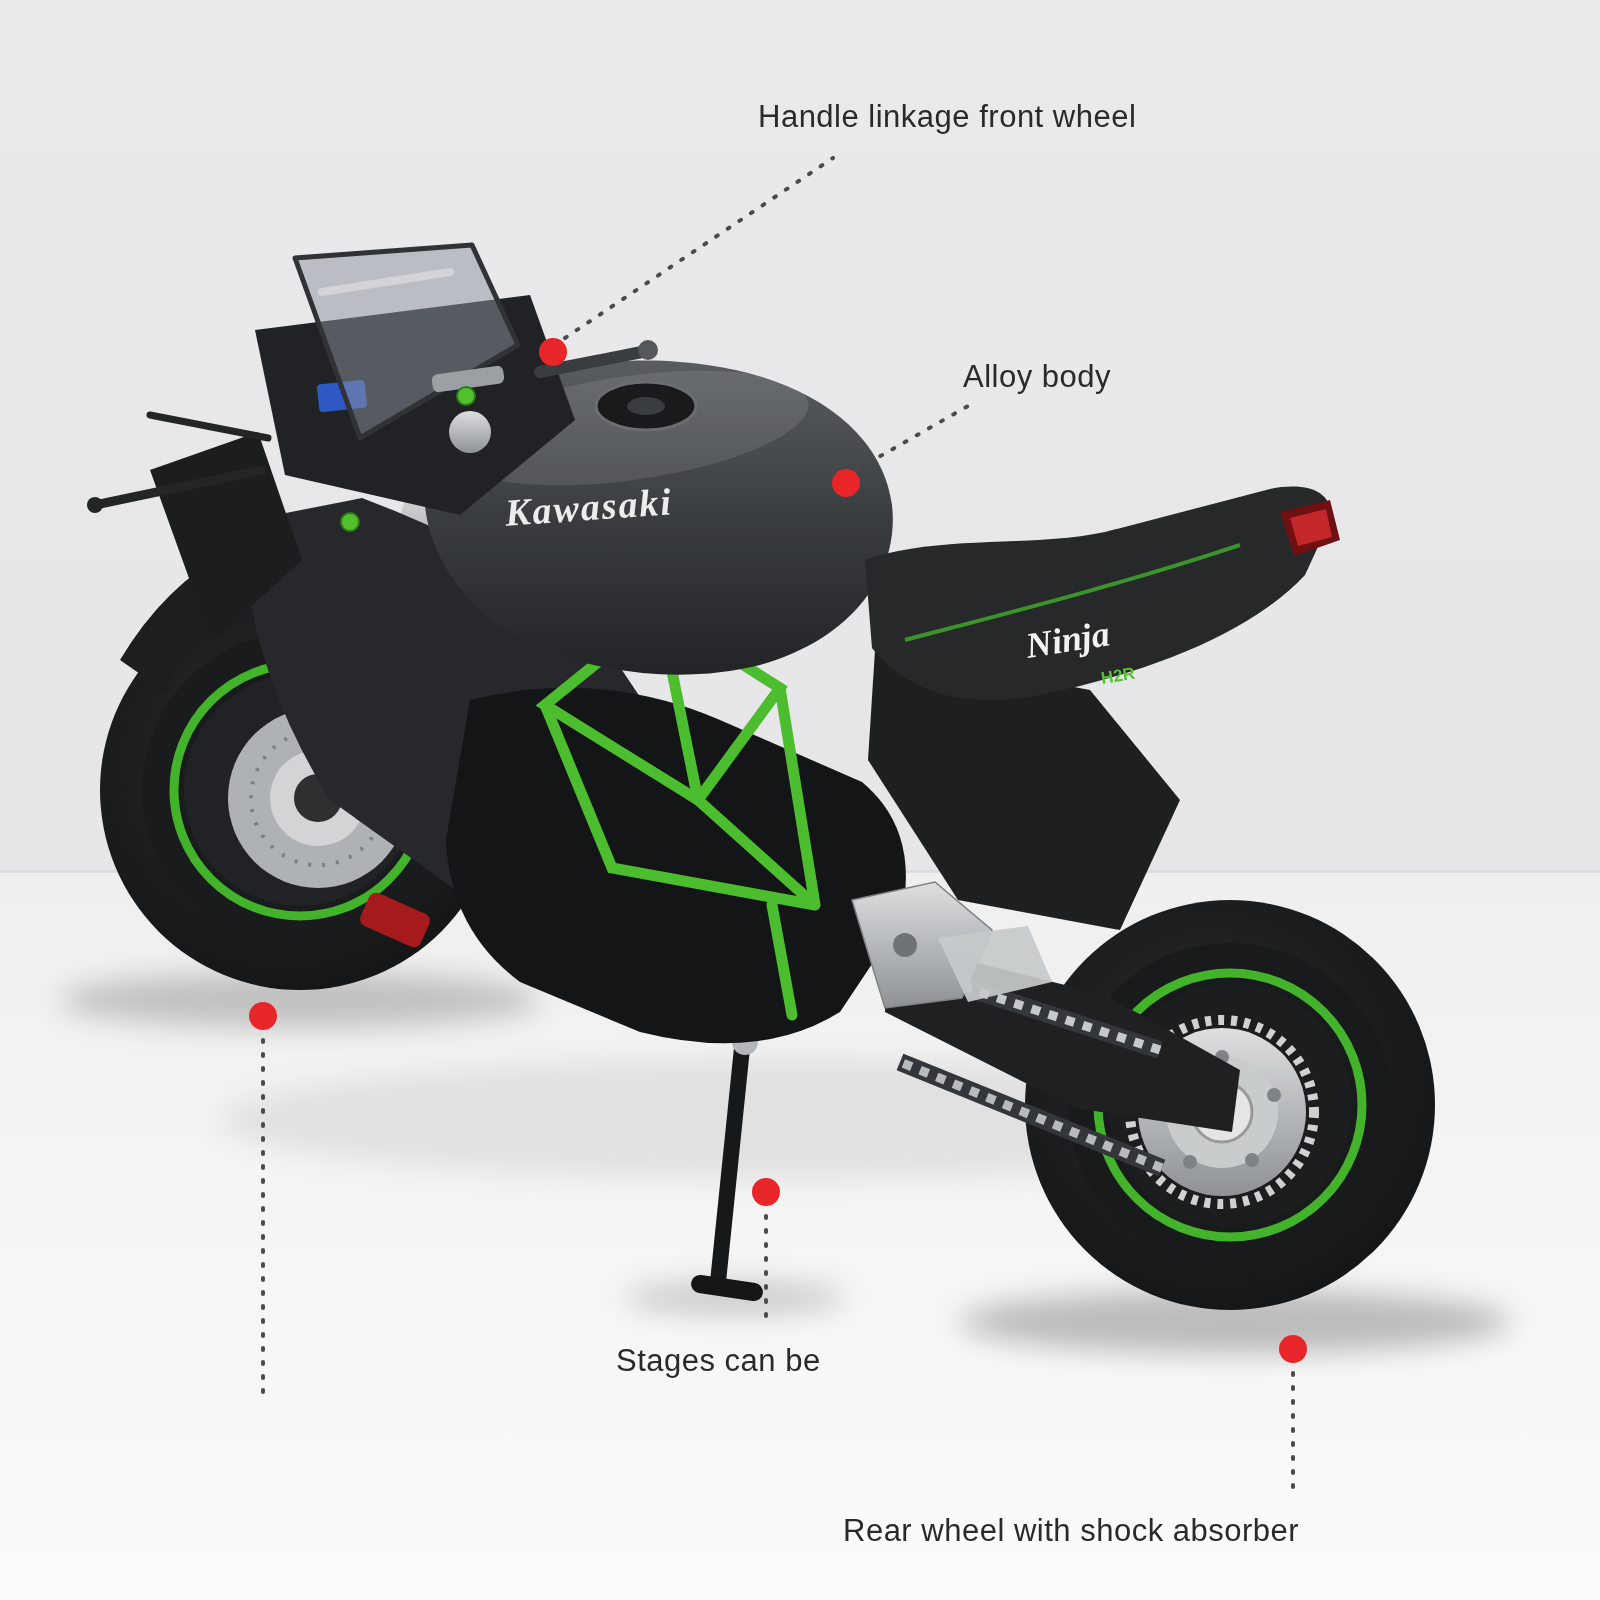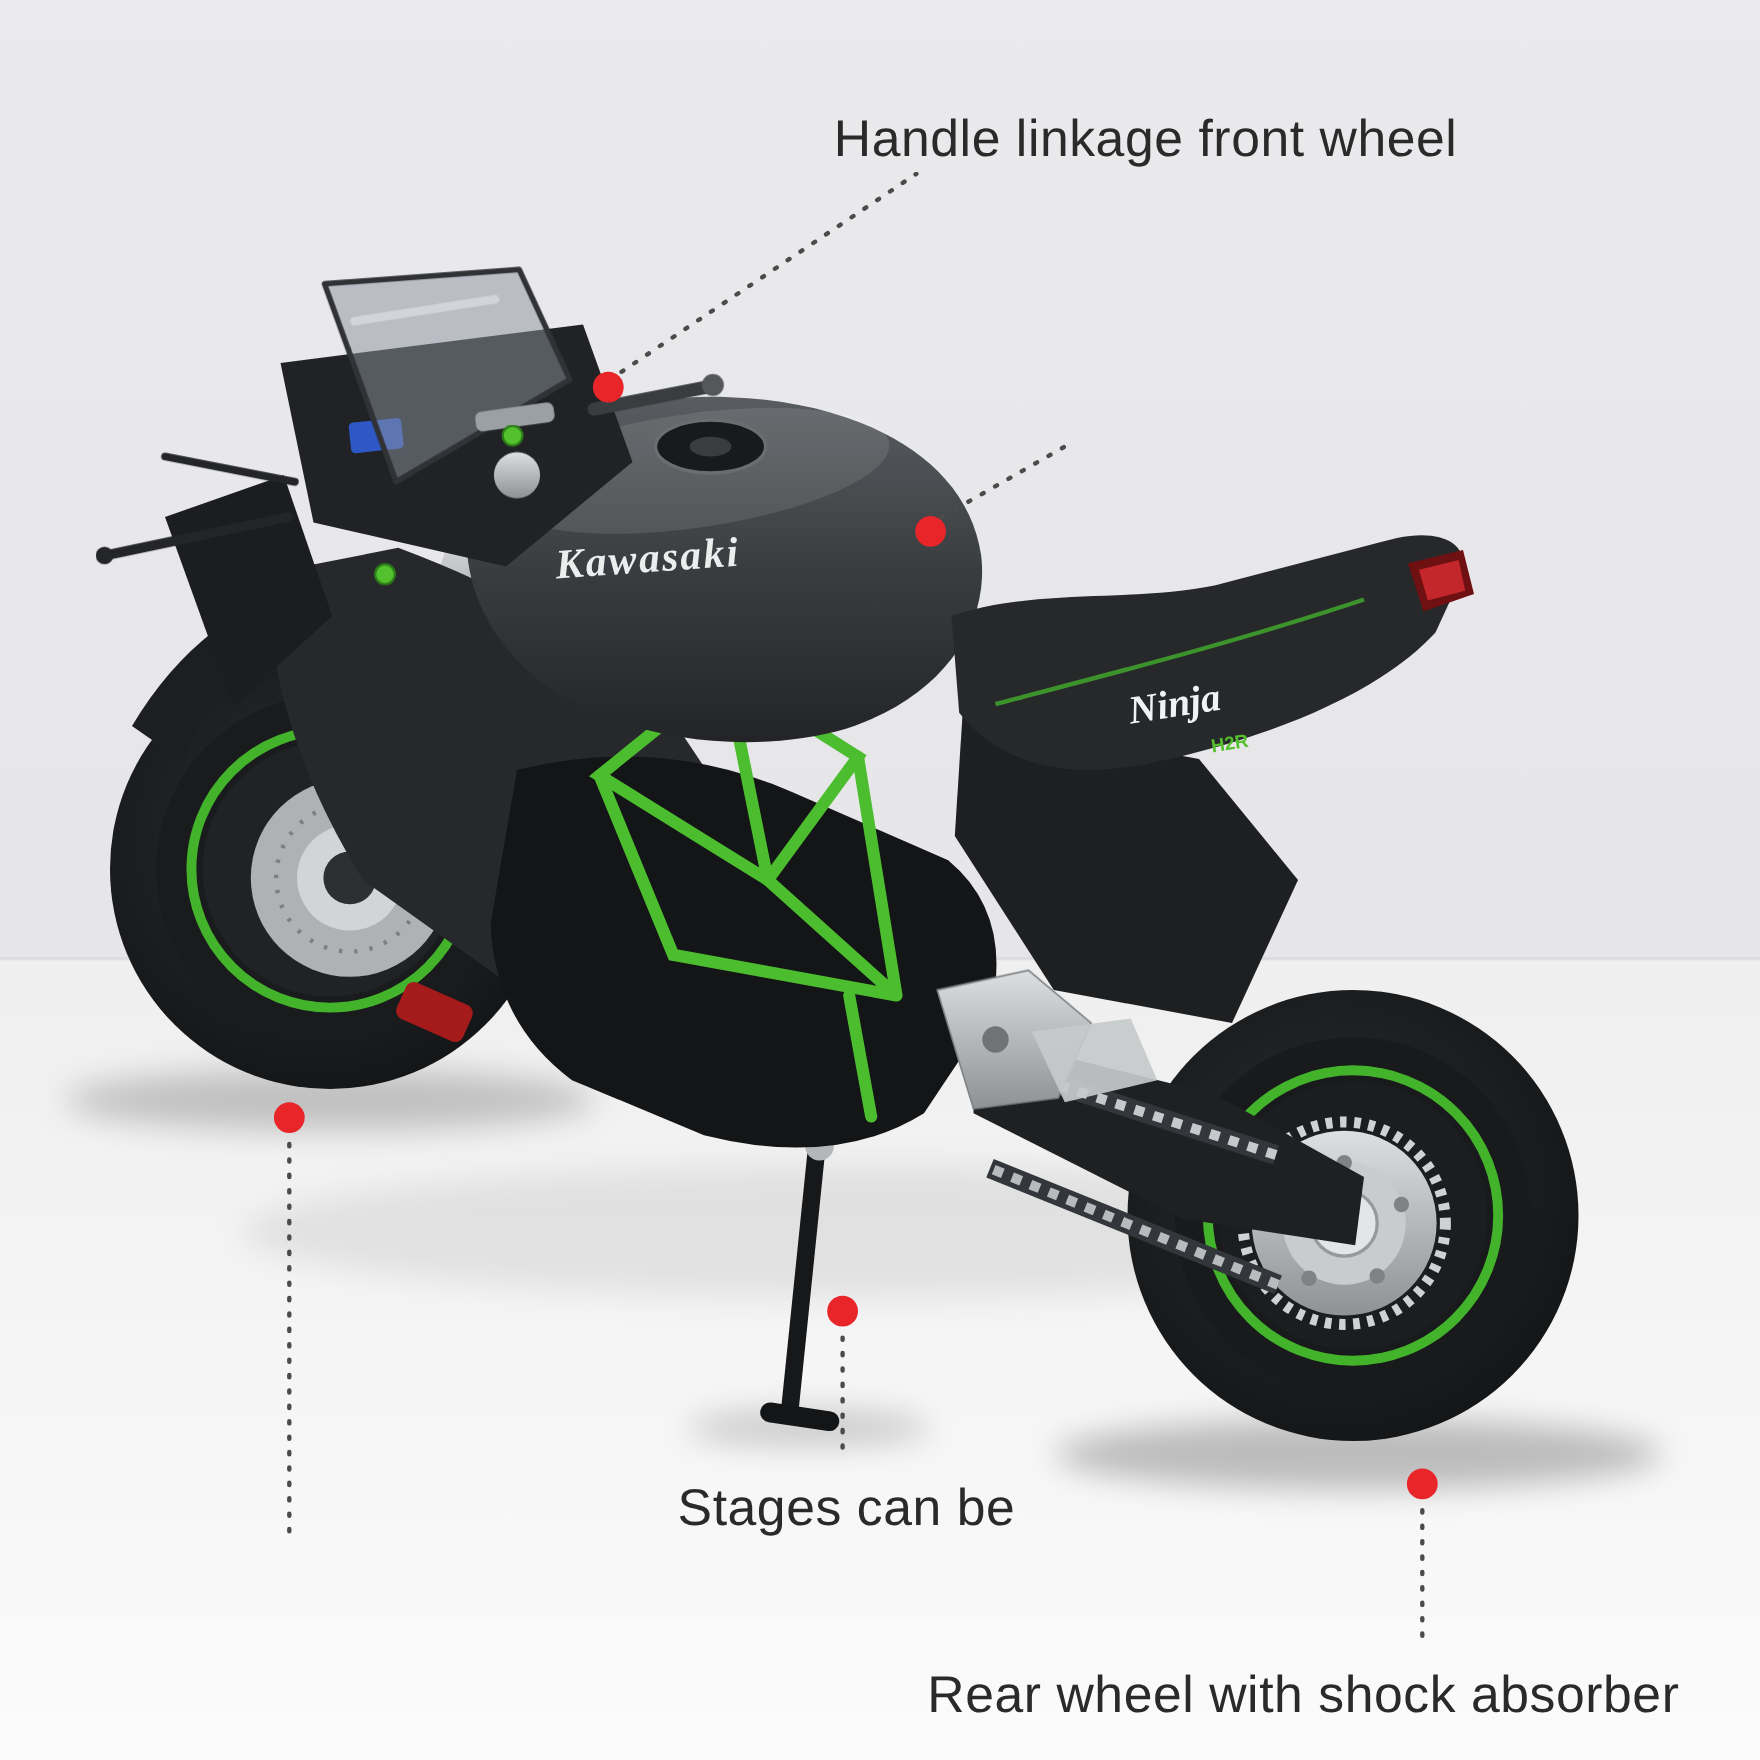--- a/index.html
+++ b/index.html
@@ -7,21 +7,21 @@
     position:relative;
     width:1600px;height:1600px;
     overflow:hidden;
     background:linear-gradient(180deg,#eaeaec 0%,#e6e6e8 55%,#ededee 100%);
     font-family:"Liberation Sans",sans-serif;
   }
   .scene{position:absolute;left:0;top:0;width:1600px;height:1600px;}
   .label{
     position:absolute;
     color:#2a2a2a;
-    font-size:47px;
+    font-size:31px;
     letter-spacing:.5px;
     white-space:nowrap;
     line-height:1.1;
   }
 </style>
 </head>
 <body>
 
 <div class="canvas">
 
@@ -182,16 +182,17 @@
 
       <line x1="766" y1="1216" x2="766" y2="1318" stroke="#4b4b4b" stroke-width="4" stroke-dasharray="2 12" stroke-linecap="round"></line>
       <circle cx="766" cy="1192" r="14" fill="#e8262a"></circle>
 
       <line x1="1293" y1="1373" x2="1293" y2="1490" stroke="#4b4b4b" stroke-width="4" stroke-dasharray="2 12" stroke-linecap="round"></line>
       <circle cx="1293" cy="1349" r="14" fill="#e8262a"></circle>
     </g>
   </svg>
 
   <div class="label" style="left:758px;top:100px">Handle linkage front wheel</div>
+  <div class="label" style="left:963px;top:360px">Alloy body</div>
   <div class="label" style="left:616px;top:1344px">Stages can be</div>
   <div class="label" style="left:843px;top:1514px">Rear wheel with shock absorber</div>
 
 </div>
 
 </body></html>

